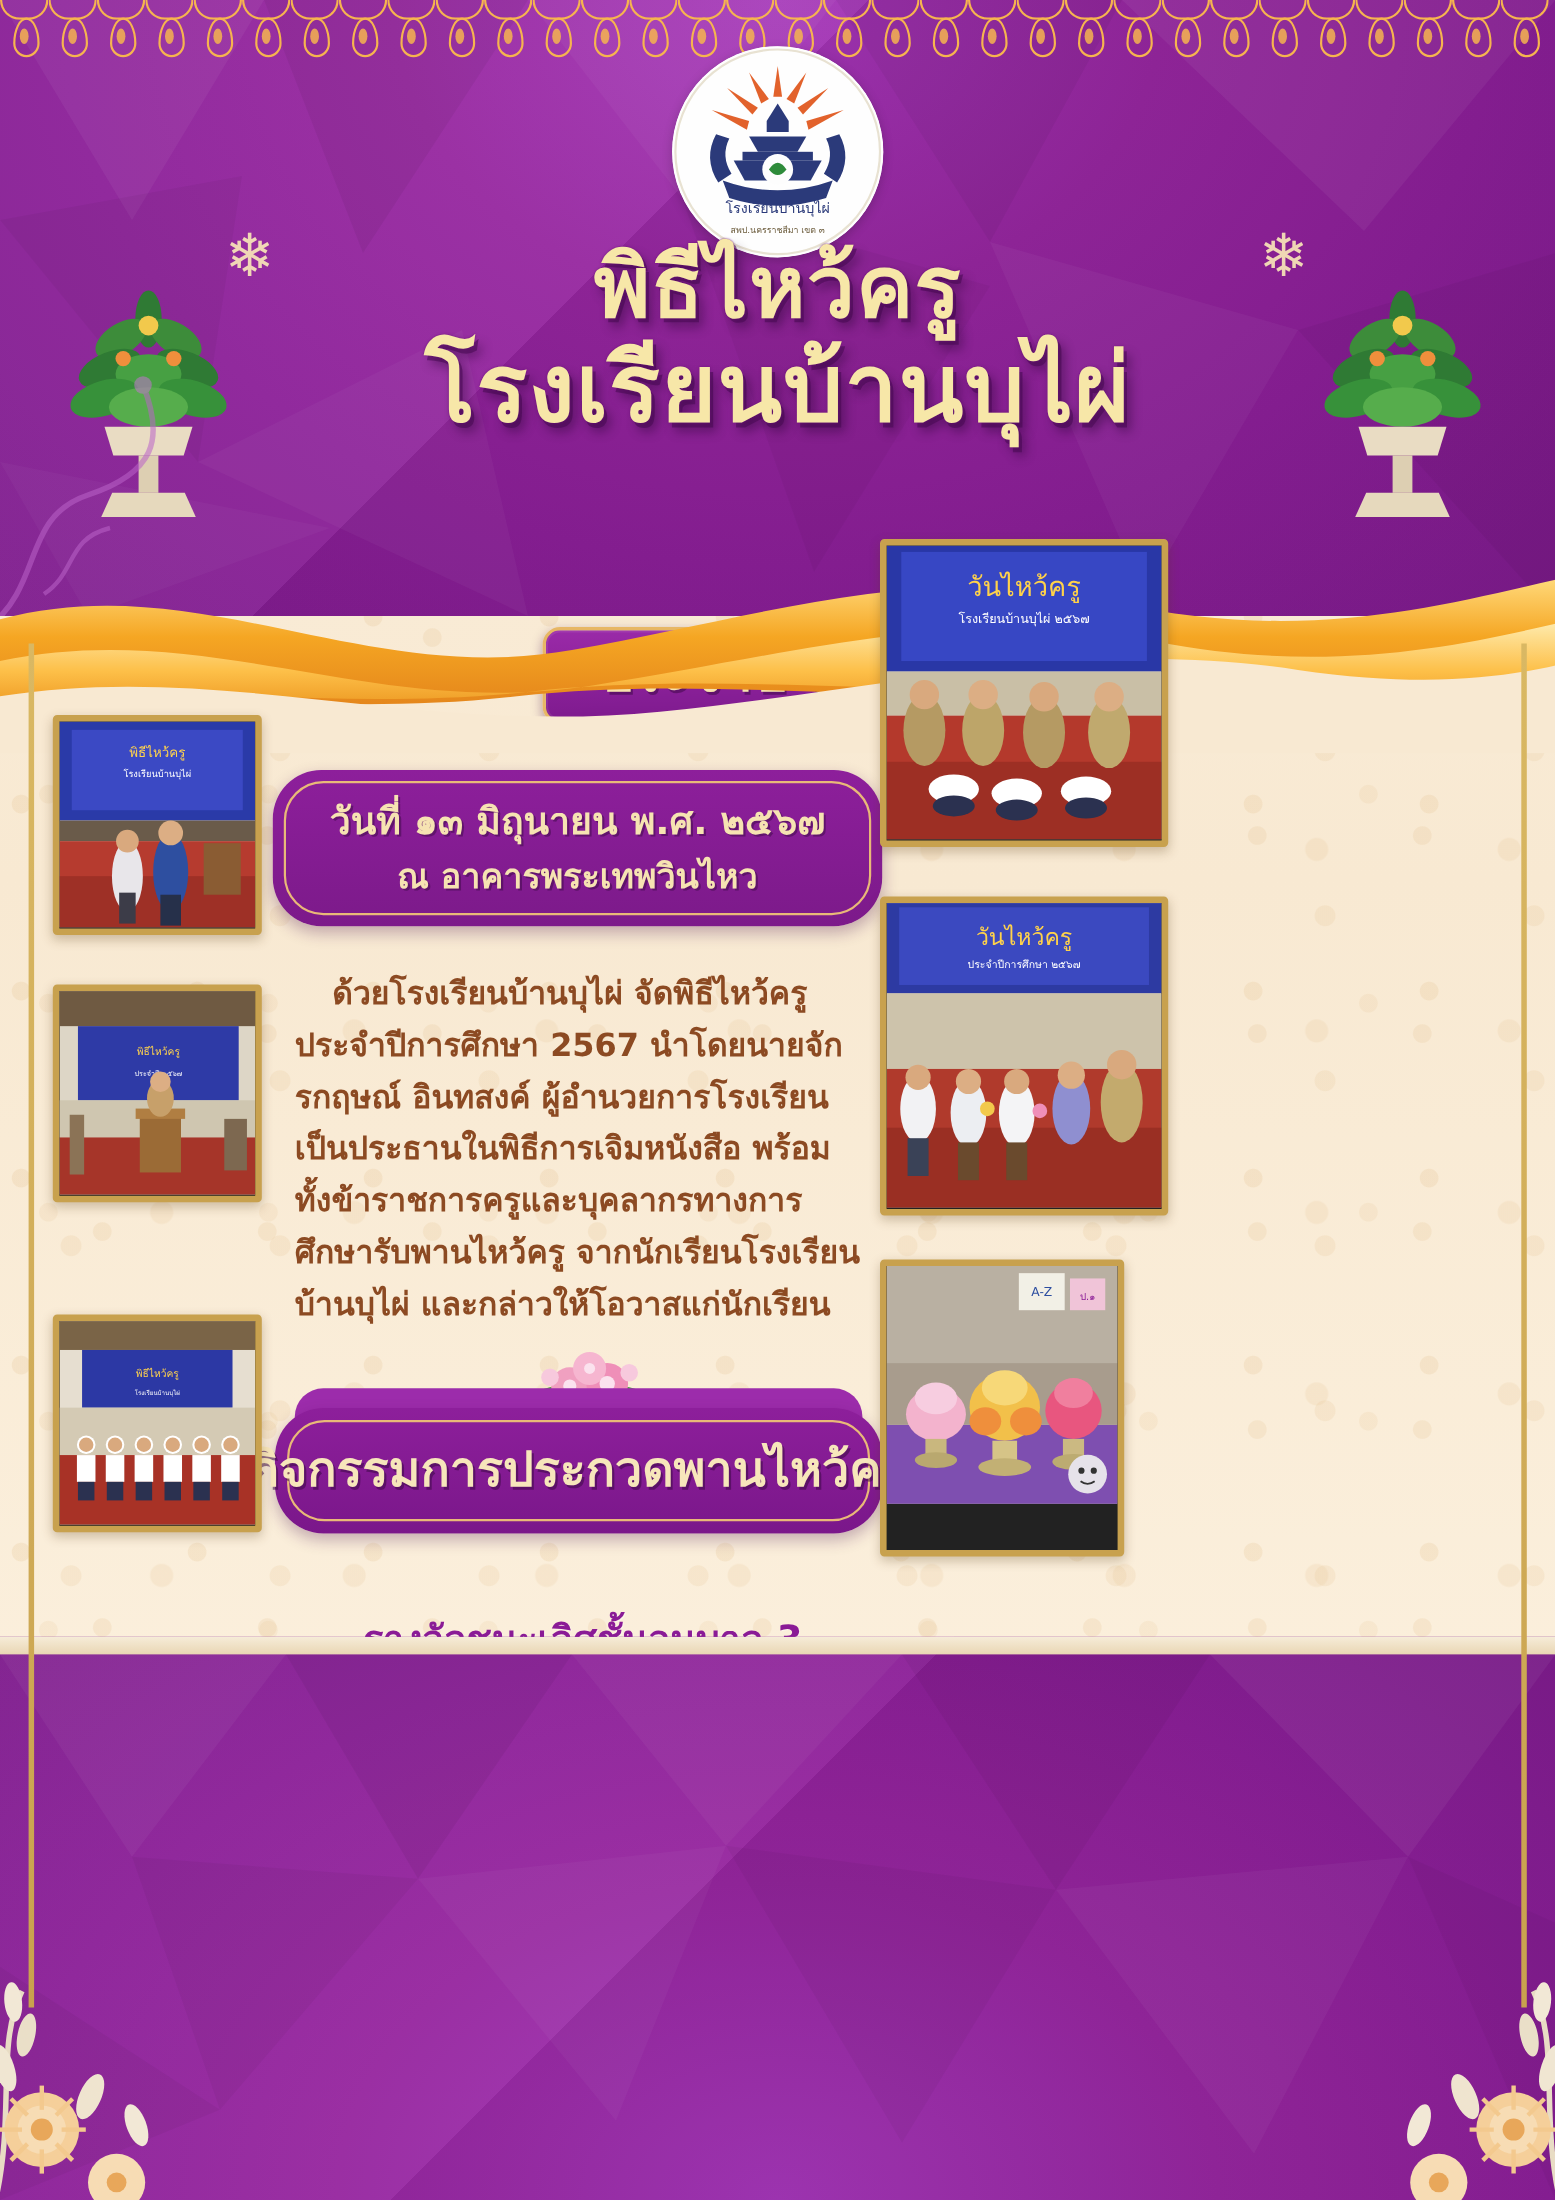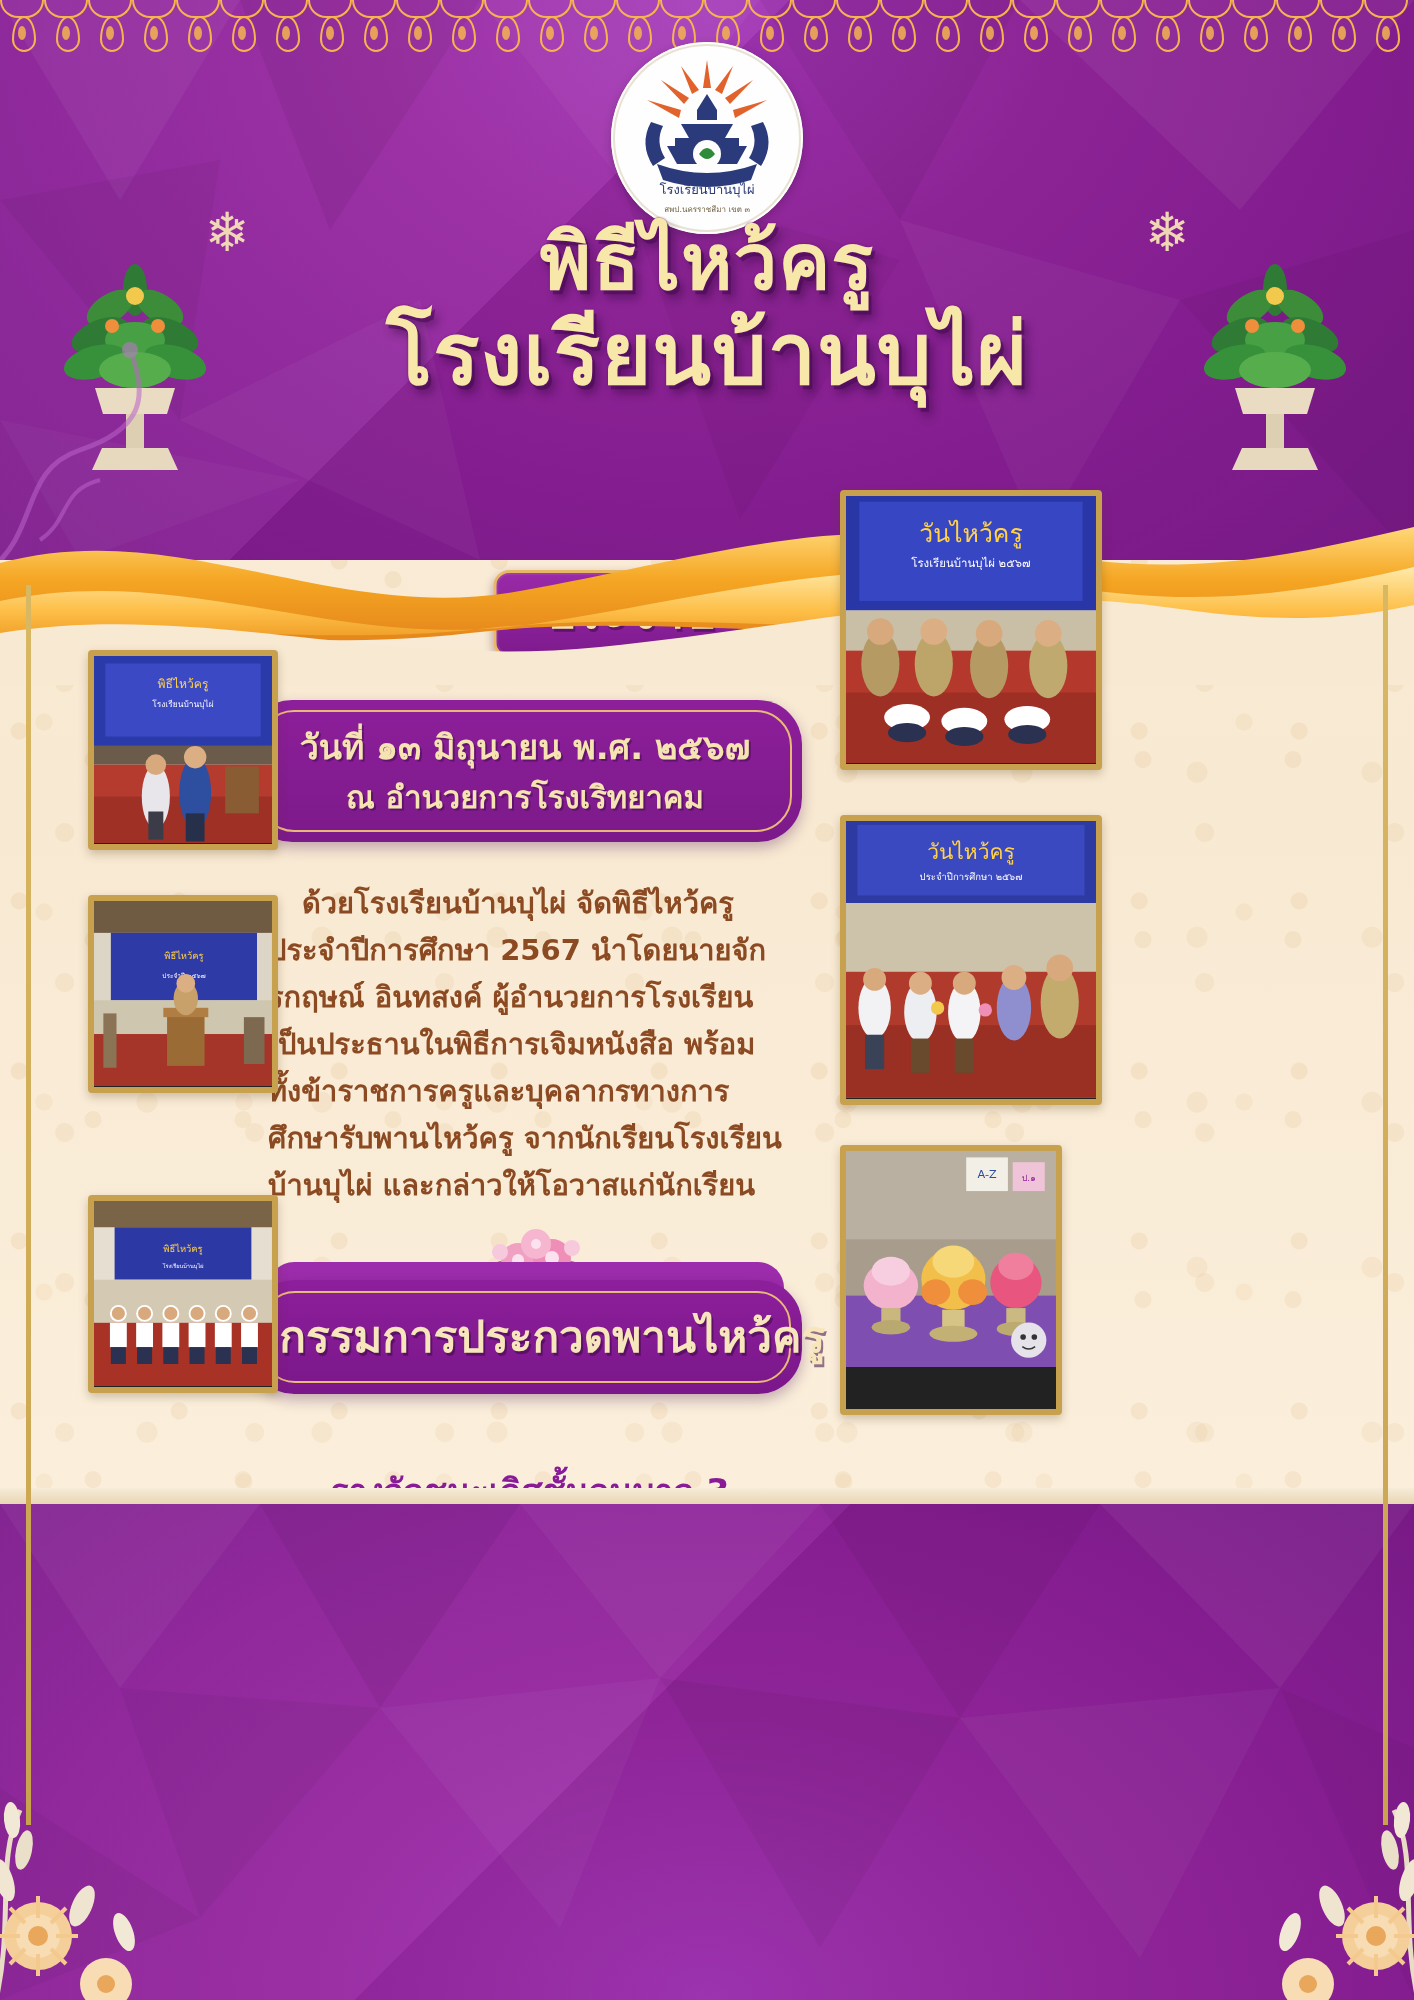--- a/index.html
+++ b/index.html
@@ -264,21 +264,20 @@
   }
 
   
   .photo {
     position: absolute;
     border: 6px solid #c8a14e;
     border-radius: 4px;
     box-shadow: 0 4px 10px rgba(90,60,20,.28);
     overflow: hidden;
     background: #222;
-    margin-left: 40px;
   }
   .photo .ph-inner { position:absolute; inset:0; }
 
   
   #photo-left-1 { left: 48px; top: 650px; width: 190px; height: 200px; }
   #photo-left-2 { left: 48px; top: 895px; width: 190px; height: 198px; }
   #photo-left-3 { left: 48px; top: 1195px; width: 190px; height: 198px; }
 
   
   #photo-right-1 { left: 800px; top: 490px; width: 262px; height: 280px; }
@@ -507,21 +506,21 @@
         </linearGradient>
       </defs>
       <path d="M0,58 C180,10 330,120 520,86 C700,54 840,4 1010,42 C1180,80 1300,48 1414,22 L1414,120 C1290,146 1140,106 980,122 C820,138 640,108 470,128 C300,148 140,118 0,138 Z" fill="url(#gold1)"></path>
       <path d="M0,96 C190,56 340,150 540,118 C730,88 880,44 1050,78 C1200,108 1320,84 1414,62 L1414,108 C1300,132 1160,100 1000,116 C840,132 660,104 480,124 C310,142 150,114 0,134 Z" fill="url(#gold2)" opacity=".9"></path>
       <path d="M0,128 C200,96 380,164 600,142 C820,120 980,74 1180,104 C1290,120 1360,112 1414,100 L1414,180 L0,180 Z" fill="#f8e9d2"></path>
     </svg>
   </div>
 
   <div class="date-plaque">
     <div class="date-line">วันที่ ๑๓ มิถุนายน พ.ศ. ๒๕๖๗</div>
-    <div class="date-line small">ณ อำนวยการโรงเริทยาคม</div>
+    <div class="date-line small">ณ อาคารพระเทพวินไหว</div>
   </div>
 
   <div class="body-text">ด้วยโรงเรียนบ้านบุไผ่ จัดพิธีไหว้ครู ประจำปีการศึกษา 2567 นำโดยนายจักรกฤษณ์  อินทสงค์ ผู้อำนวยการโรงเรียน เป็นประธานในพิธีการเจิมหนังสือ พร้อมทั้งข้าราชการครูและบุคลากรทางการศึกษารับพานไหว้ครู จากนักเรียนโรงเรียนบ้านบุไผ่ และกล่าวให้โอวาสแก่นักเรียน</div>
 
   <svg class="banner-flowers" width="130" height="72">
     <g>
       <ellipse cx="28" cy="50" rx="26" ry="10" fill="#4e9b45" transform="rotate(-18 28 50)"></ellipse>
       <ellipse cx="104" cy="50" rx="26" ry="10" fill="#4e9b45" transform="rotate(18 104 50)"></ellipse>
       <ellipse cx="66" cy="62" rx="30" ry="9" fill="#3f8c3b"></ellipse>
       <circle cx="48" cy="38" r="17" fill="#f0a0c0"></circle>

